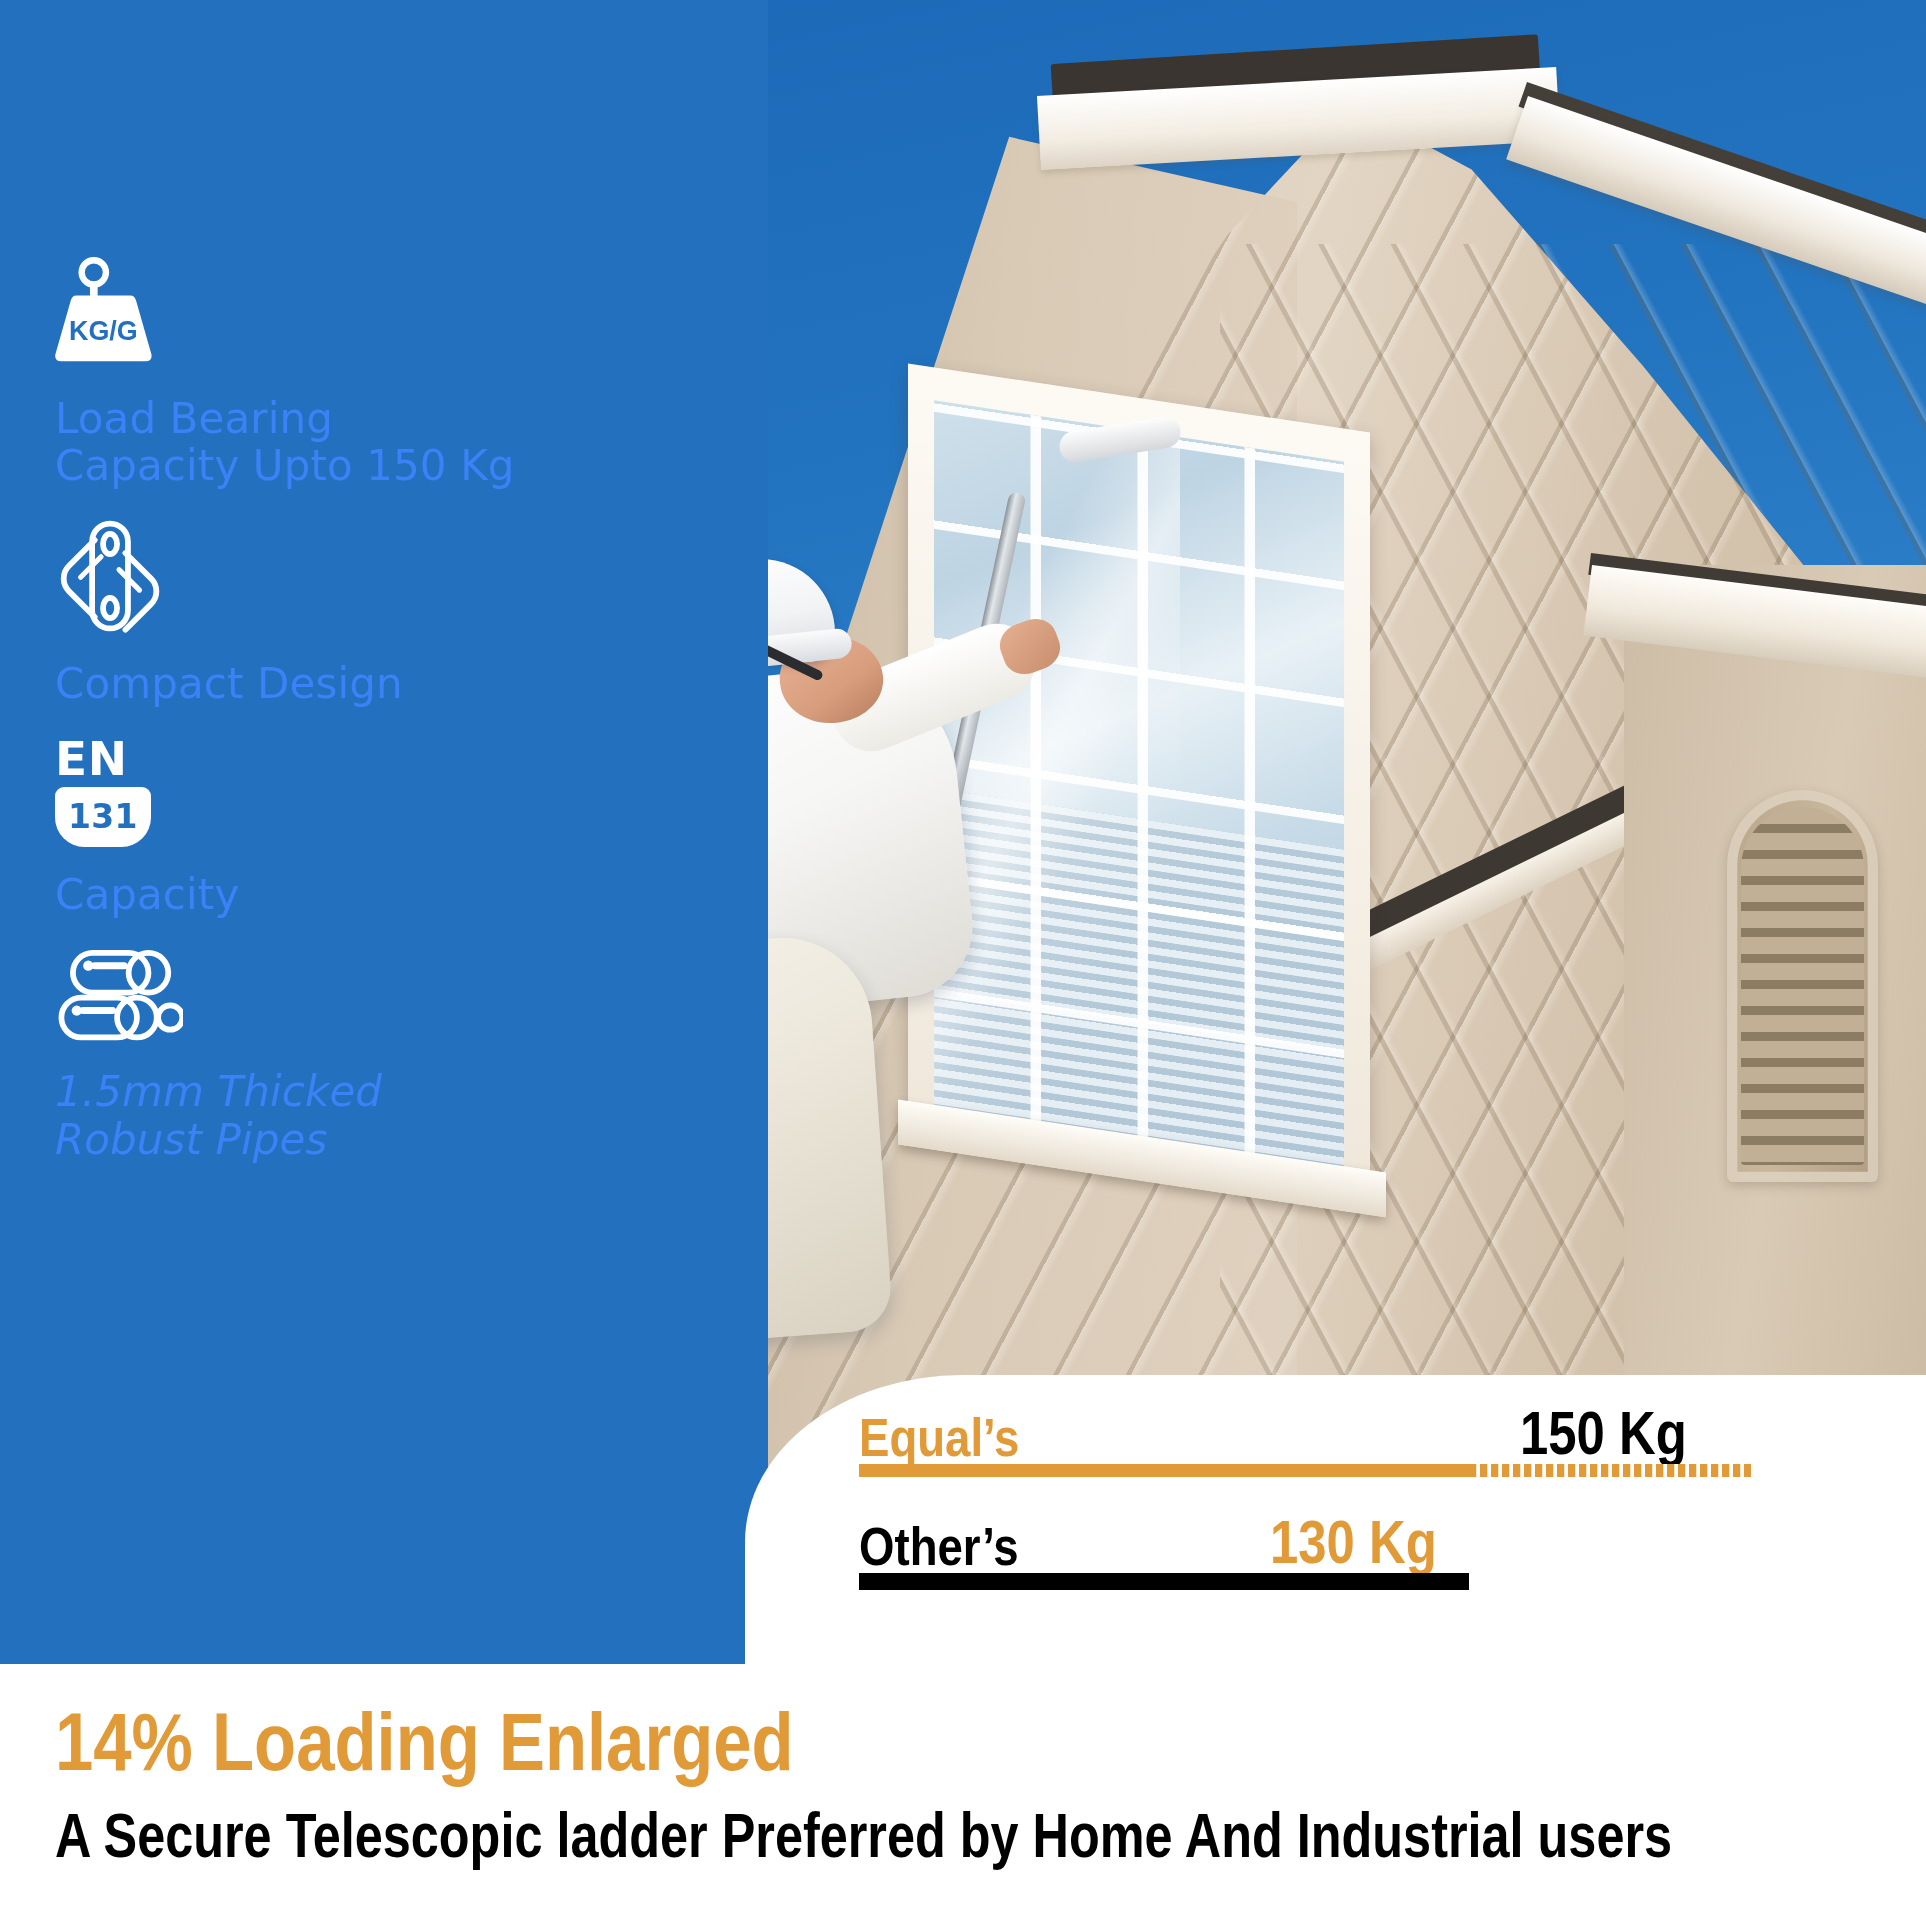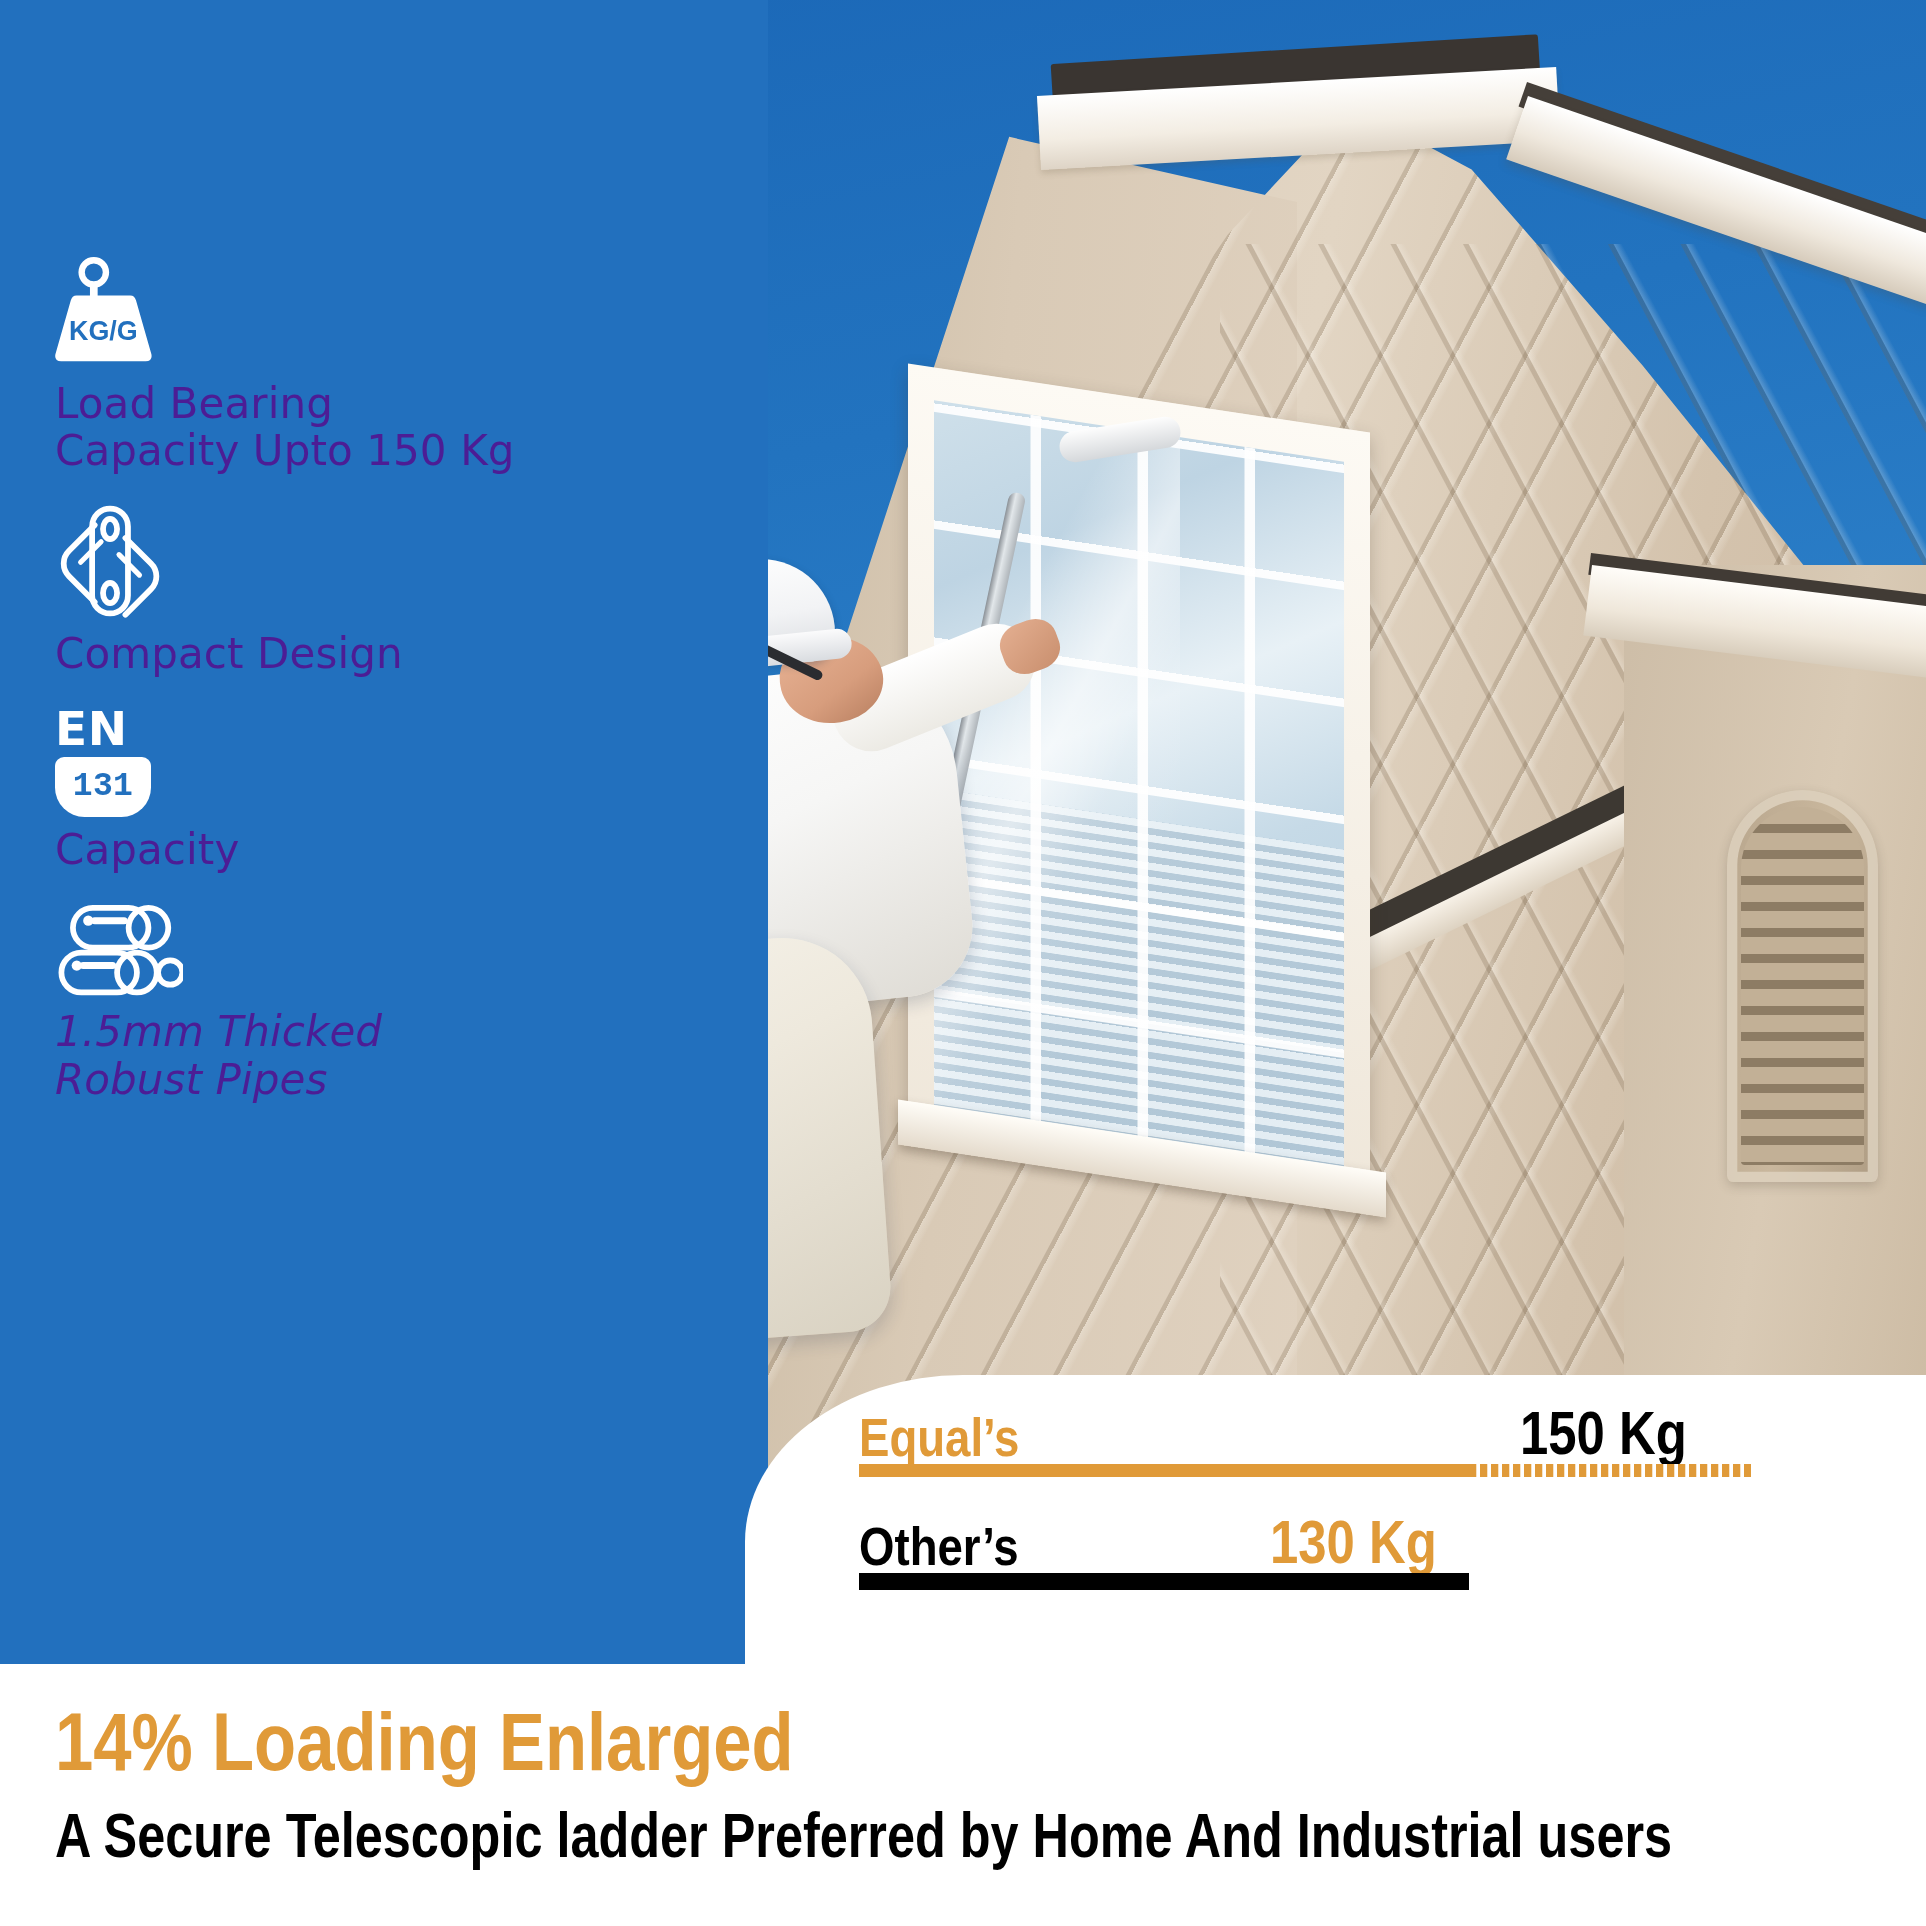--- a/index.html
+++ b/index.html
@@ -282,43 +282,43 @@
   .blue-panel {
     position:absolute; left:0; top:0; width:768px; height:1664px;
     background:#2270be;
   }
 
   
   .features { position:absolute; left:55px; top:257px; width:674px; }
   .feature { margin-bottom:6.4px; }
   .feature-icon { display:block; }
   .feature-label {
-    color:#4c1d95; font-size:42px; line-height:1.13; font-weight:400;
+    color:#3b82f6; font-size:42px; line-height:1.13; font-weight:400;
     letter-spacing:0.1px; white-space:pre-line;
-    margin-top:9px;
+    margin-top:24px;
   }
 
   
   .f1 { margin-bottom:28px; }
   .f2 { margin-bottom:29.5px; }
   .f3 { margin-bottom:31px; }
   .f4 { margin-bottom:0;font-style:italic; }
 
   .en-badge { position:relative; width:122px; }
   .en-text {
     color:#ffffff; font-size:47px; font-weight:800; line-height:.95;
     letter-spacing:0.6px;
   }
   .en-shield {
     margin-top:5.1px; width:96px; height:60px;
     background:#ffffff;
     border-radius:9px 9px 29.5px 29.5px;
     display:flex; align-items:center; justify-content:center;
   }
-  .en-num { color:#2270be; font-size:33px; font-weight:800; letter-spacing:0.3px;font-family:Liberation Mono, monospace; }
+  .en-num { color:#2270be; font-size:33px; font-weight:800; letter-spacing:0.3px; }
 
   
   .compare-panel {
     position:absolute; left:745px; top:1375px; width:1181px; height:289px;
     background:#ffffff;
     border-top-left-radius:218px 167px;
   }
   .cmp-rows { position:absolute; left:114px; top:15.4px; right:62px; }
 
   .cmp-row { position:relative; height:109px; }

